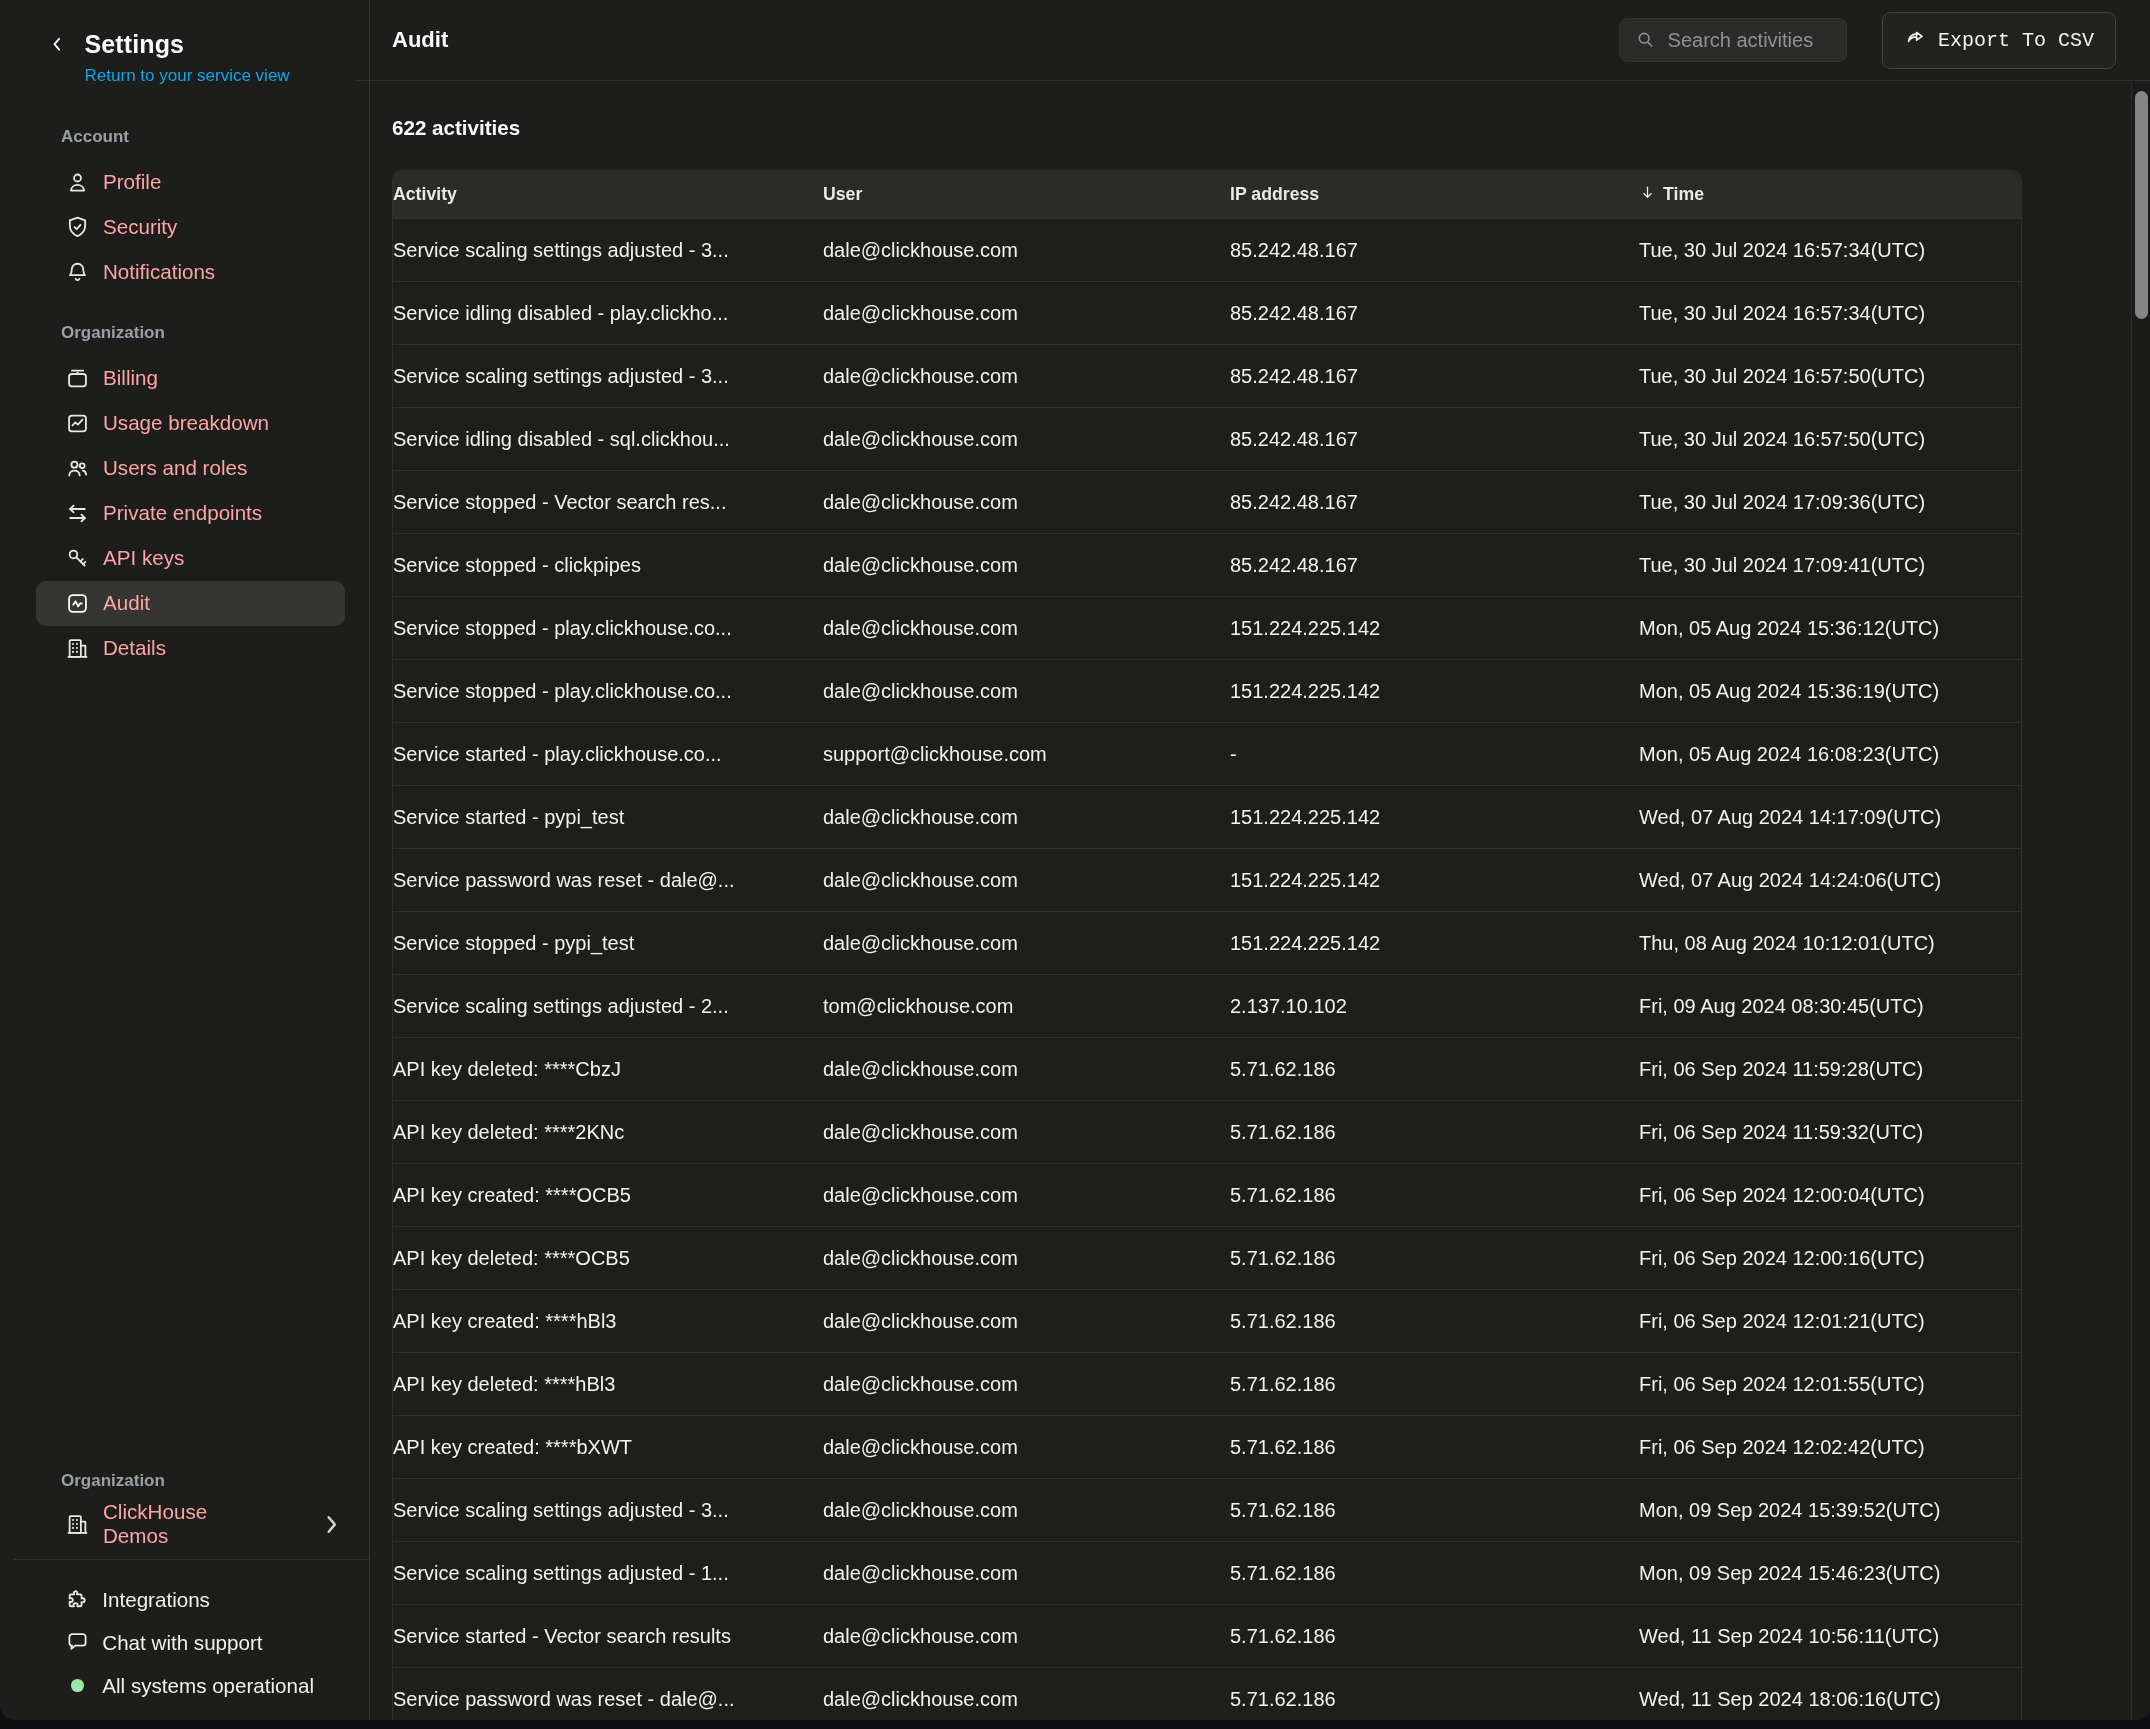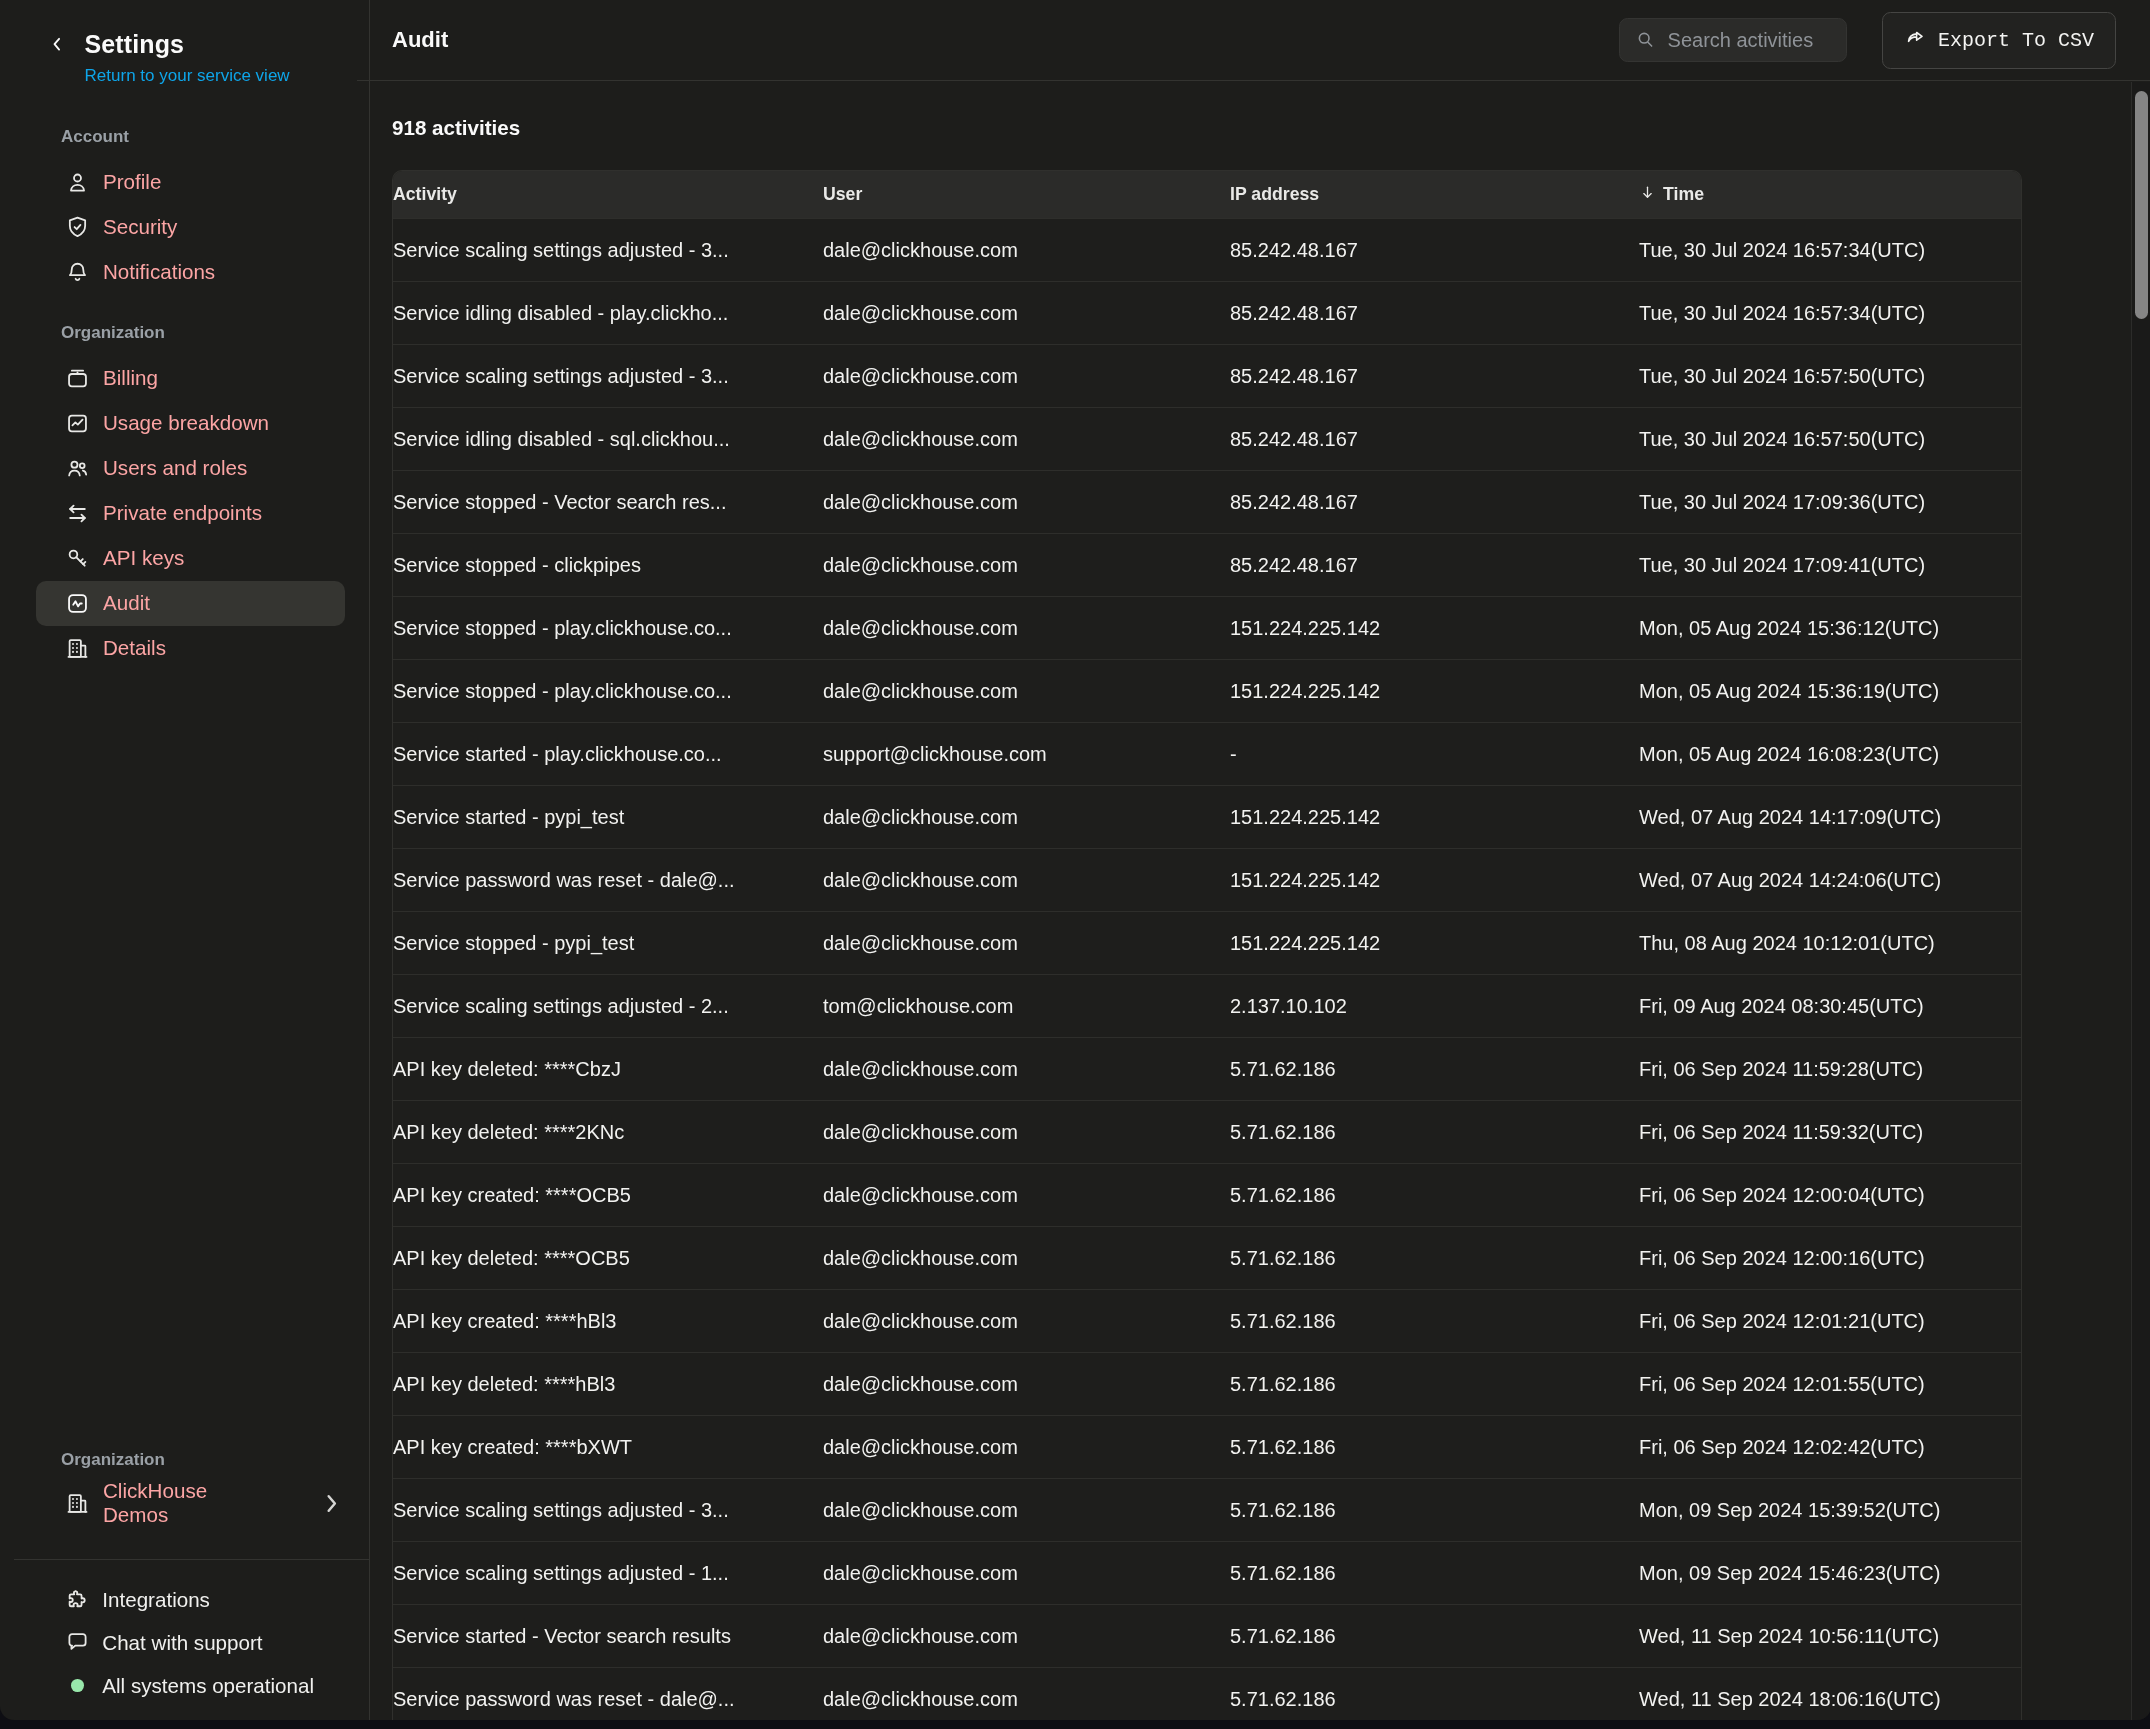--- a/index.html
+++ b/index.html
@@ -37,21 +37,21 @@
     border-radius:10px; cursor:pointer; color:#fca5a5; font-size:20.6px;
   }
   .side-item .icon { width:27px; height:27px; flex:none; display:flex; align-items:center; justify-content:center; }
   .side-item svg { width:27px; height:27px; }
   .side-item.selected { background:#353531; }
   .side-spacer { flex:1; }
   .org-item-row { display:flex; align-items:center; }
   .org-chevron { margin-left:31px; display:flex; }
   .side-footer {
     border-top:0.7px solid #333330;
-    margin-top:33px; padding:18.4px 0 12.8px 0;
+    margin-top:12px; padding:18.4px 0 12.8px 0;
   }
   .footer-item {
     height:43px; display:flex; align-items:center; gap:11.3px;
     padding-left:50px; font-size:20.6px; color:#f0f0ee; cursor:pointer;
   }
   .footer-item .icon { width:27px; height:27px; display:flex; align-items:center; justify-content:center; }
   .status-dot { width:12.8px; height:12.8px; border-radius:50%; background:#98e8ab; margin:0 7px; }
   
   .main { position:absolute; left:357px; top:0; width:1794px; height:1720px; }
   .topbar {
@@ -322,21 +322,21 @@
             <svg width="23" height="23" viewBox="0 0 24 24" fill="none" stroke="#f4f4f2" stroke-width="1.7" stroke-linecap="round" stroke-linejoin="round">
                 <path d="M13.2 10.2V6.8l5.6 4-5.6 4v-3.4c-4.4.1-6.9 1.7-8.4 4.6.4-4.8 3.4-7.3 8.4-7.8z"></path>
               </svg>
           </span>
           <span>Export To CSV</span>
         </button>
       </div>
     </div>
 
     <div class="content">
-      <div class="count-label">918 activities</div>
+      <div class="count-label">622 activities</div>
 
       <div class="table">
         <div class="thead tgrid">
           <div class="tcell">Activity</div>
           <div class="tcell">User</div>
           <div class="tcell">IP address</div>
           <div class="tcell time-th">
             <span>
               <svg width="17" height="17" viewBox="0 0 24 24" fill="none" stroke="#e9e9e7" stroke-width="1.8" stroke-linecap="round" stroke-linejoin="round">
                   <path d="M12 4.5v14"></path>

